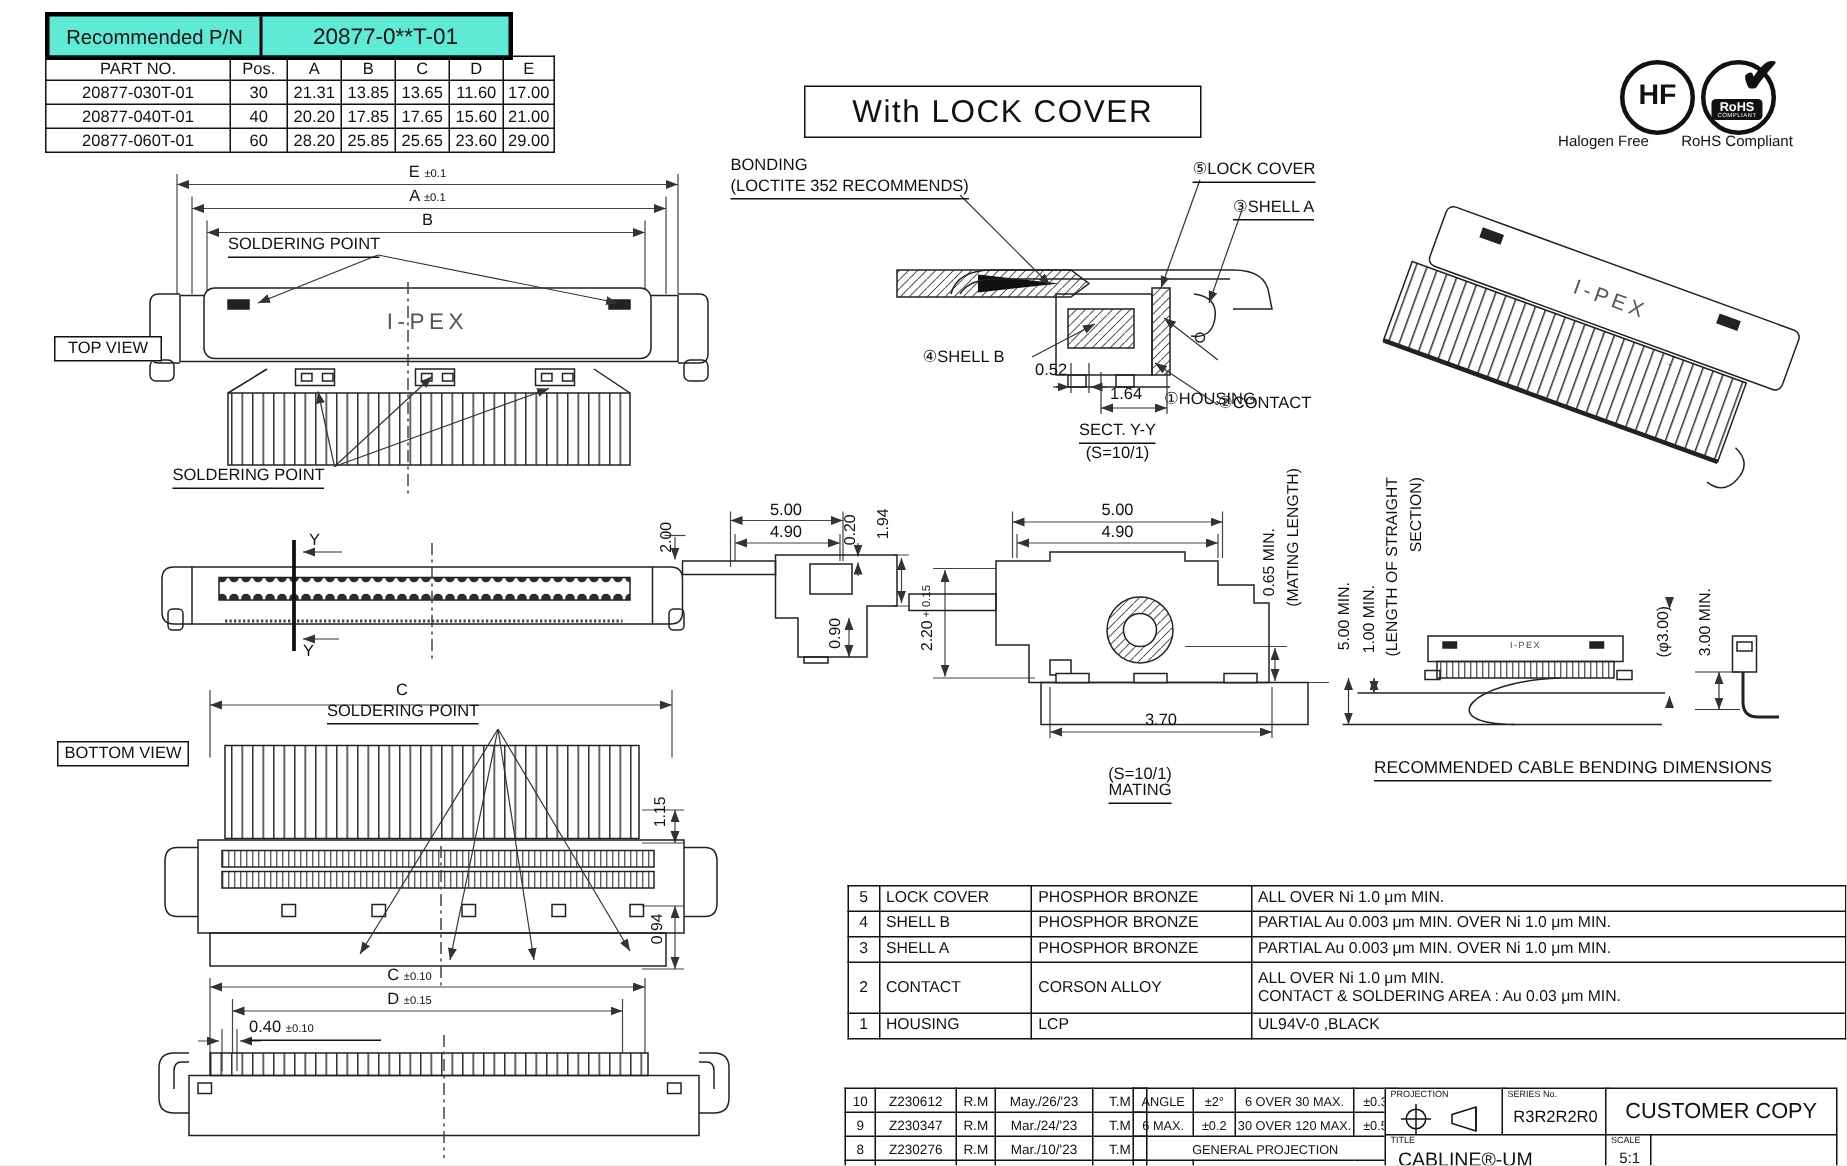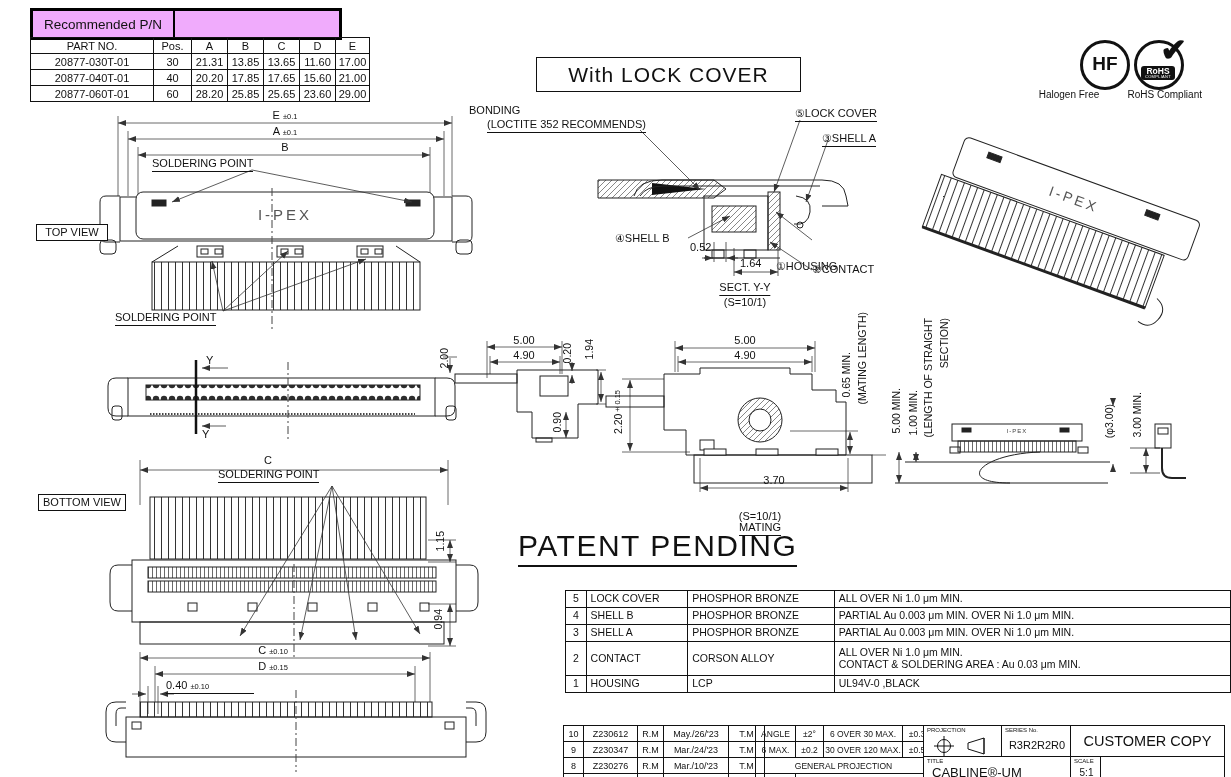--- a/index.html
+++ b/index.html
@@ -11,21 +11,21 @@
   .u{border-bottom:1px solid #111;padding-bottom:1px;}
   .v{position:absolute;writing-mode:vertical-rl;transform:rotate(180deg);
      font-size:10.5px;color:#111;white-space:nowrap;}
   .tol{font-size:7.5px;}
   .boxlbl{position:absolute;border:1px solid #111;font-size:11px;text-align:center;
           background:#fff;}
   table{border-collapse:collapse;}
   td,th{border:1px solid #111;font-weight:normal;overflow:hidden;}
   
   .recbox{position:absolute;left:30px;top:8px;width:306px;height:26px;border:3px solid #000;
-          display:flex;background:#f0abfc;}
+          display:flex;background:#5eead4;}
   .recbox .rc1{width:140px;border-right:2px solid #000;font-size:13.5px;display:flex;
                align-items:center;justify-content:center;}
   .recbox .rc2{flex:1;font-size:15px;display:flex;align-items:center;justify-content:center;}
   .ptable{position:absolute;left:30px;top:37px;font-size:11px;}
   .ptable td{height:15px;text-align:center;padding:0 1px;}
   
   .badge-circle{position:absolute;width:44px;height:44px;border:3px solid #111;border-radius:50%;
                 background:#fff;}
   .hf-text{width:100%;text-align:center;font-weight:bold;font-size:19px;line-height:42px;}
   .rohs-banner{position:absolute;left:4px;bottom:7px;width:34px;background:#111;color:#fff;
@@ -285,20 +285,21 @@
       <path d="M466,702h10q10,0 10,10v20q0,10-10,10h-10"></path>
       <path d="M466,708h5q5,0 5,6v12"></path>
       <rect x="132" y="722" width="9" height="7"></rect>
       <rect x="445" y="722" width="9" height="7"></rect>
       <line x1="296" y1="690" x2="296" y2="772" stroke="#444" stroke-dasharray="8,3,2,3"></line>
     </g>
   </svg>
 
   <div class="recbox">
     <div class="rc1">Recommended P/N</div>
+    <div class="rc2">20877-0**T-01</div>
   </div>
 
   <table class="ptable">
     <tbody>
         <tr>
       <td style="width:120px">PART NO.</td>
       <td style="width:35px">Pos.</td>
       <td style="width:33px">A</td>
       <td style="width:33px">B</td>
       <td style="width:33px">C</td>
@@ -329,47 +330,46 @@
       <td>28.20</td>
       <td>25.85</td>
       <td>25.65</td>
       <td>23.60</td>
       <td>29.00</td>
     </tr>
   </tbody>
     </table>
 
   <div class="wlc">With LOCK COVER</div>
-  <div class="patent">PATENT PENDING</div>
 
   <div class="badge-circle" style="left:1080px;top:40px;">
     <div class="hf-text">HF</div>
   </div>
   <div class="badge-label" style="left:1034px;top:89px;width:70px;">Halogen Free</div>
 
   <div class="badge-circle" style="left:1134px;top:40px;">
     <span class="check">✔</span>
     <div class="rohs-banner">
       <span class="r1">RoHS</span>
       <span class="r2">COMPLIANT</span>
     </div>
   </div>
-  <div class="badge-label" style="left:1114px;top:89px;width:88px;text-align:right;">RoHS Compliant</div>
+  <div class="badge-label" style="left:1114px;top:89px;width:88px;">RoHS Compliant</div>
 
   <div class="lbl c" style="left:285px;top:109px;">
     <span>E</span> <span class="tol">±0.1</span></div>
   <div class="lbl c" style="left:285px;top:125px;">
     <span>A</span> <span class="tol">±0.1</span></div>
   <div class="lbl c" style="left:285px;top:141px;">B</div>
   <div class="lbl u" style="left:152px;top:157px;">SOLDERING POINT</div>
   <div class="lbl c" style="left:285px;top:206px;font-size:15px;letter-spacing:3px;color:#555;">I-PEX</div>
   <div class="boxlbl" style="left:36px;top:224px;width:70px;height:15px;line-height:15px;">TOP VIEW</div>
   <div class="lbl u" style="left:115px;top:311px;">SOLDERING POINT</div>
 
-  <div class="lbl" style="left:469px;top:104px;">BONDING</div>
+  <div class="lbl" style="left:487px;top:104px;">BONDING</div>
   <div class="lbl u" style="left:487px;top:118px;">(LOCTITE 352 RECOMMENDS)</div>
   <div class="lbl u" style="left:795px;top:107px;">⑤LOCK COVER</div>
   <div class="lbl u" style="left:822px;top:132px;">③SHELL A</div>
   <div class="lbl" style="left:615px;top:232px;">④SHELL B</div>
   <div class="lbl" style="left:776px;top:233px;margin-top:27px;">①HOUSING</div>
   <div class="lbl" style="left:812px;top:263px;">②CONTACT</div>
   <div class="lbl" style="left:690px;top:241px;">0.52</div>
   <div class="lbl" style="left:740px;top:257px;">1.64</div>
   <div class="lbl c u" style="left:745px;top:281px;">SECT. Y-Y</div>
   <div class="lbl c" style="left:745px;top:296px;">(S=10/1)</div>
@@ -394,20 +394,21 @@
   <div class="lbl c u" style="left:760px;top:521px;">MATING</div>
   <div class="lbl c" style="left:760px;top:510px;">(S=10/1)</div>
 
   <div class="v" style="left:890px;top:388px;">5.00 MIN.</div>
   <div class="v" style="left:907px;top:390px;">1.00 MIN.</div>
   <div class="v" style="left:922px;top:318px;">(LENGTH OF STRAIGHT</div>
   <div class="v" style="left:938px;top:318px;">SECTION)</div>
   <div class="lbl c" style="left:1017px;top:428px;font-size:6px;letter-spacing:1px;color:#444;">I-PEX</div>
   <div class="v" style="left:1103px;top:404px;">(φ3.00)</div>
   <div class="v" style="left:1131px;top:392px;">3.00 MIN.</div>
+  <div class="lbl u" style="left:916px;top:506px;font-size:11.5px;">RECOMMENDED CABLE BENDING DIMENSIONS</div>
 
   <div class="lbl c" style="left:268px;top:454px;">C</div>
   <div class="lbl u" style="left:218px;top:468px;">SOLDERING POINT</div>
   <div class="boxlbl" style="left:38px;top:494px;width:86px;height:15px;line-height:15px;">BOTTOM VIEW</div>
   <div class="v" style="left:434px;top:531px;">1.15</div>
   <div class="v" style="left:432px;top:609px;">0.94</div>
 
   <div class="lbl c" style="left:273px;top:644px;">
     <span>C</span> <span class="tol">±0.10</span></div>
   <div class="lbl c" style="left:273px;top:660px;">

